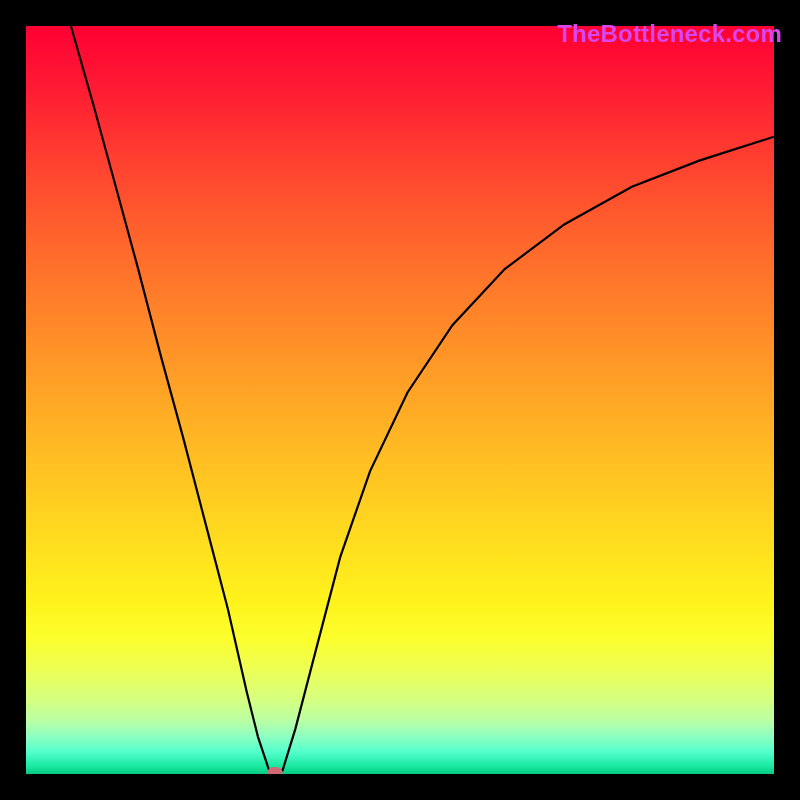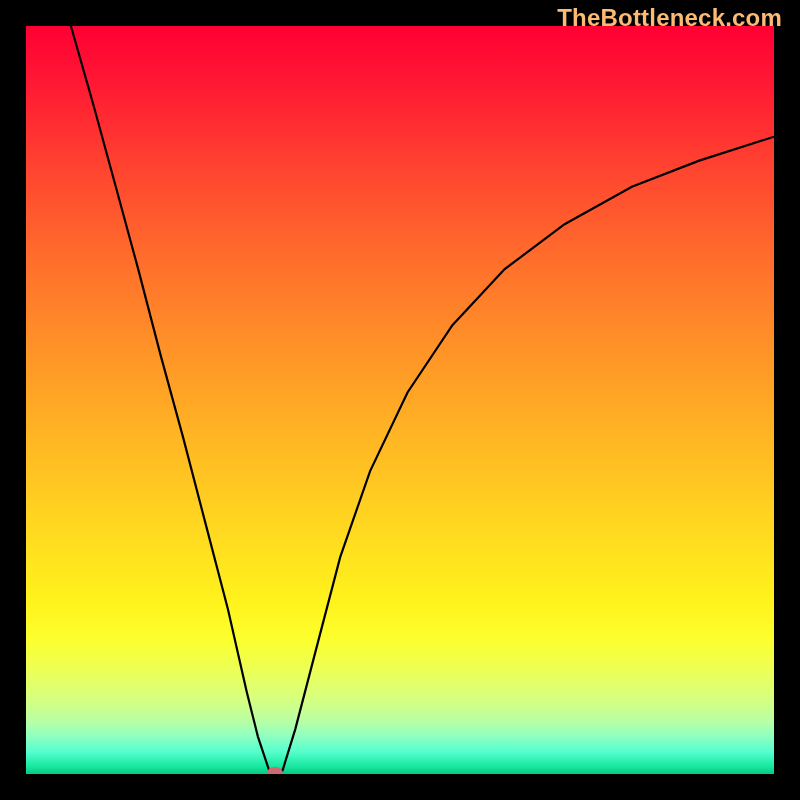--- a/index.html
+++ b/index.html
@@ -12,23 +12,23 @@
     font-family: Arial, Helvetica, sans-serif;
   }
   .frame {
     position: relative;
     width: 800px;
     height: 800px;
     background: #000;
   }
   .watermark {
     position: absolute;
-    top: 4px;
+    top: 20px;
     right: 18px;
-    color: #fdba74;
+    color: #d946ef;
     font-size: 24px;
     font-weight: 600;
     letter-spacing: 0.2px;
     z-index: 10;
   }
   .plot-area {
     position: absolute;
     left: 26px;
     top: 26px;
     width: 748px;

